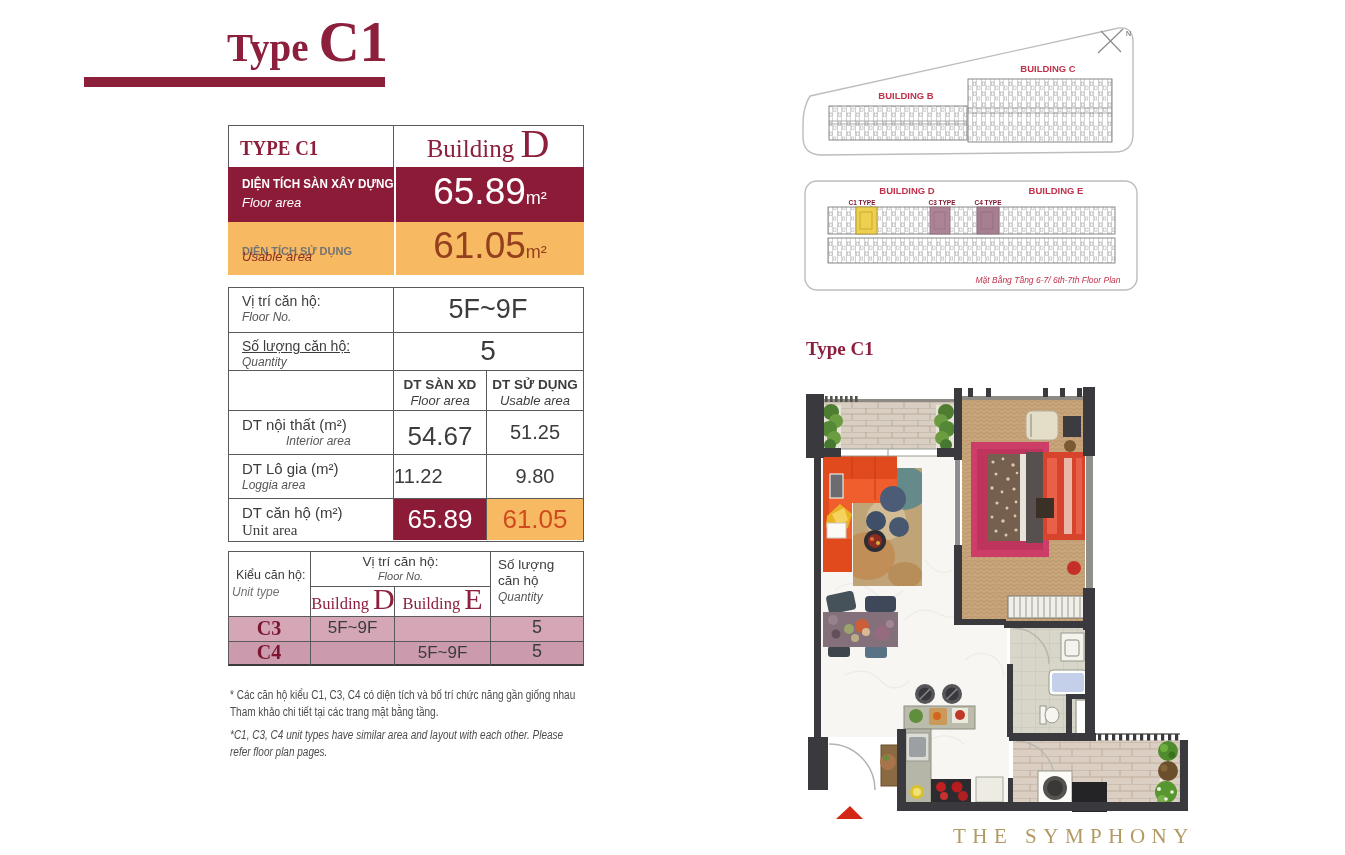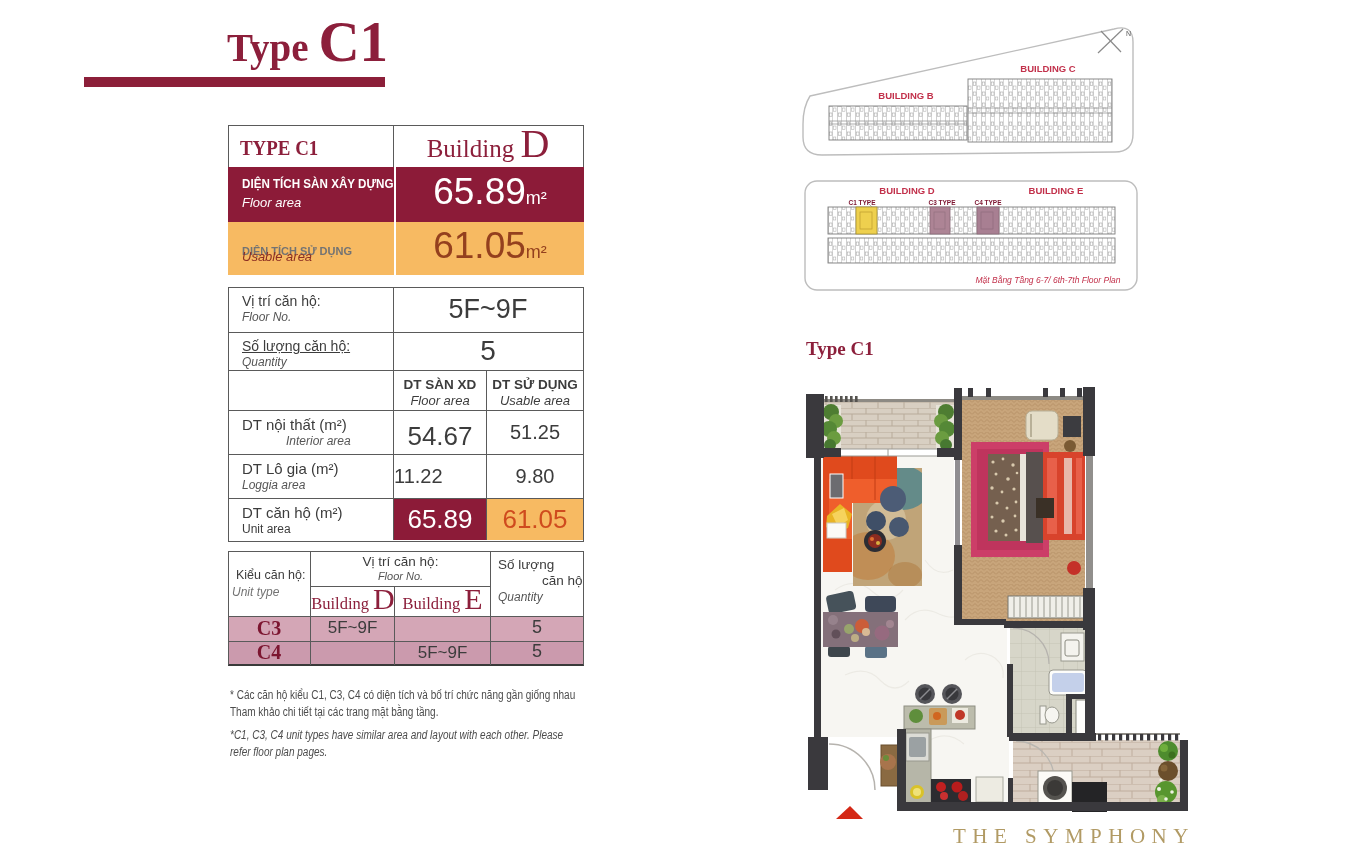--- a/index.html
+++ b/index.html
@@ -70,21 +70,21 @@
   <div class="abs" style="left:14px;top:147px;font-size:12px;font-style:italic;color:#555;margin-left:44px;">Interior area</div>
   <div class="abs" style="left:166px;top:134px;width:92px;text-align:center;font-size:26px;">54.67</div>
   <div class="abs" style="left:259px;top:134px;width:96px;text-align:center;font-size:20px;">51.25</div>
 
   <div class="abs" style="left:14px;top:173px;font-size:15px;">DT Lô gia (m²)</div>
   <div class="abs" style="left:14px;top:191px;font-size:12px;font-style:italic;color:#555;">Loggia area</div>
   <div class="abs" style="left:166px;top:178px;width:92px;text-align:left;font-size:20px;">11.22</div>
   <div class="abs" style="left:259px;top:178px;width:96px;text-align:center;font-size:20px;">9.80</div>
 
   <div class="abs" style="left:14px;top:217px;font-size:15px;">DT căn hộ (m²)</div>
-  <div class="abs" style="left:14px;top:235px;font-size:12px;">Unit area</div>
+  <div class="abs" style="left:14px;top:235px;font-size:15px;font-family:Liberation Serif, serif;">Unit area</div>
   <div class="abs" style="left:166px;top:212px;width:92px;height:41px;background:#8c1b38;color:#fff;text-align:center;font-size:26px;line-height:41px;">65.89</div>
   <div class="abs" style="left:259px;top:212px;width:96px;height:41px;background:#f7ba62;color:#cf4b1e;text-align:center;font-size:26px;line-height:41px;">61.05</div>
 </div>
 
 <div id="table3" class="abs" style="left:228px;top:551px;width:356px;font-size:14px;color:#3c3c3c;">
 
   <div class="abs" style="left:0;top:65px;width:356px;height:25px;background:#d4a6b6;"></div>
 
   <div class="abs" style="left:0;top:90px;width:356px;height:24px;background:#cb9aad;"></div>
 
@@ -97,21 +97,21 @@
   <div class="abs" style="left:0;top:65px;width:356px;height:1px;background:#5a5a5a;"></div>
   <div class="abs" style="left:0;top:90px;width:356px;height:1px;background:#5a5a5a;"></div>
 
   <div class="abs" style="left:8px;top:17px;font-size:12.5px;">Kiểu căn hộ:</div>
   <div class="abs" style="left:4px;top:34px;font-size:12px;font-style:italic;color:#737373;">Unit type</div>
   <div class="abs" style="left:82px;top:3px;width:181px;text-align:center;font-size:13.5px;">Vị trí căn hộ:</div>
   <div class="abs" style="left:82px;top:19px;width:181px;text-align:center;font-size:11px;font-style:italic;color:#555;">Floor No.</div>
   <div class="abs serif wine" style="left:83px;top:33px;width:84px;text-align:center;white-space:nowrap;line-height:30px;"><span style="font-size:16.5px;">Building </span><span style="font-size:30px;">D</span></div>
   <div class="abs serif wine" style="left:167px;top:33px;width:95px;text-align:center;white-space:nowrap;line-height:30px;"><span style="font-size:16.5px;">Building </span><span style="font-size:30px;">E</span></div>
   <div class="abs" style="left:270px;top:6px;font-size:13.5px;">Số lượng</div>
-  <div class="abs" style="left:270px;top:22px;font-size:13.5px;margin-left:44px;">căn hộ</div>
+  <div class="abs" style="left:270px;top:22px;font-size:13.5px;">căn hộ</div>
   <div class="abs" style="left:270px;top:39px;font-size:12px;font-style:italic;color:#555;">Quantity</div>
 
   <div class="abs serif" style="left:0px;top:66px;width:82px;text-align:center;font-size:20px;font-weight:bold;color:#7c1530;">C3</div>
   <div class="abs" style="left:83px;top:67px;width:83px;text-align:center;font-size:17px;">5F~9F</div>
   <div class="abs" style="left:263px;top:66px;width:92px;text-align:center;font-size:18px;">5</div>
 
   <div class="abs serif" style="left:0px;top:90px;width:82px;text-align:center;font-size:20px;font-weight:bold;color:#7c1530;">C4</div>
   <div class="abs" style="left:173px;top:92px;width:83px;text-align:center;font-size:17px;">5F~9F</div>
   <div class="abs" style="left:263px;top:90px;width:92px;text-align:center;font-size:18px;">5</div>
 </div>

